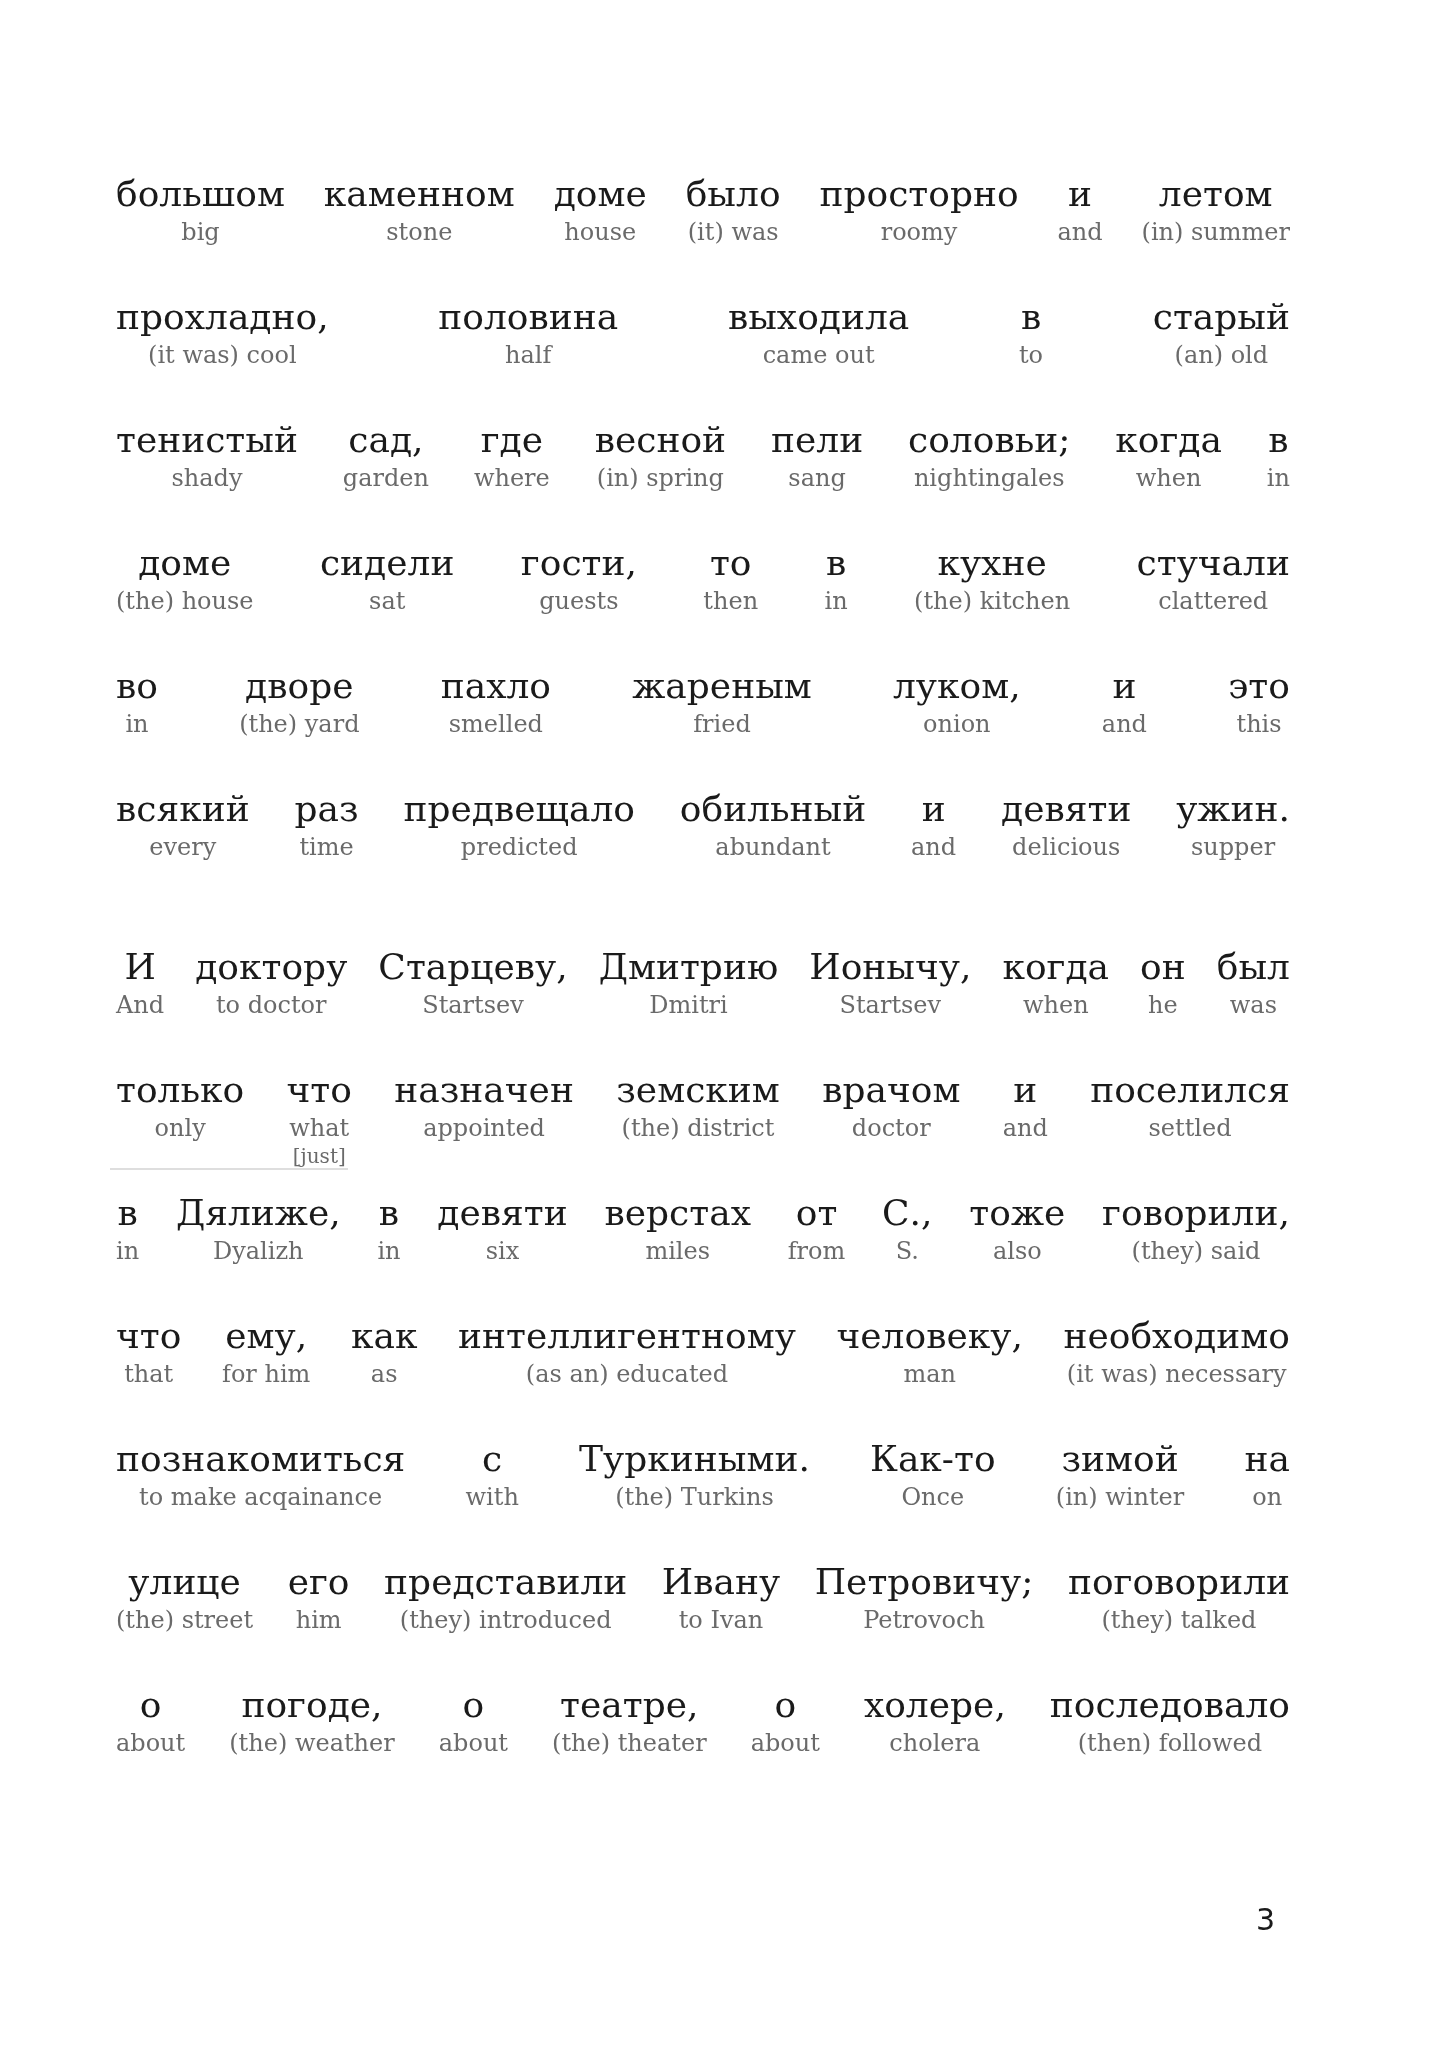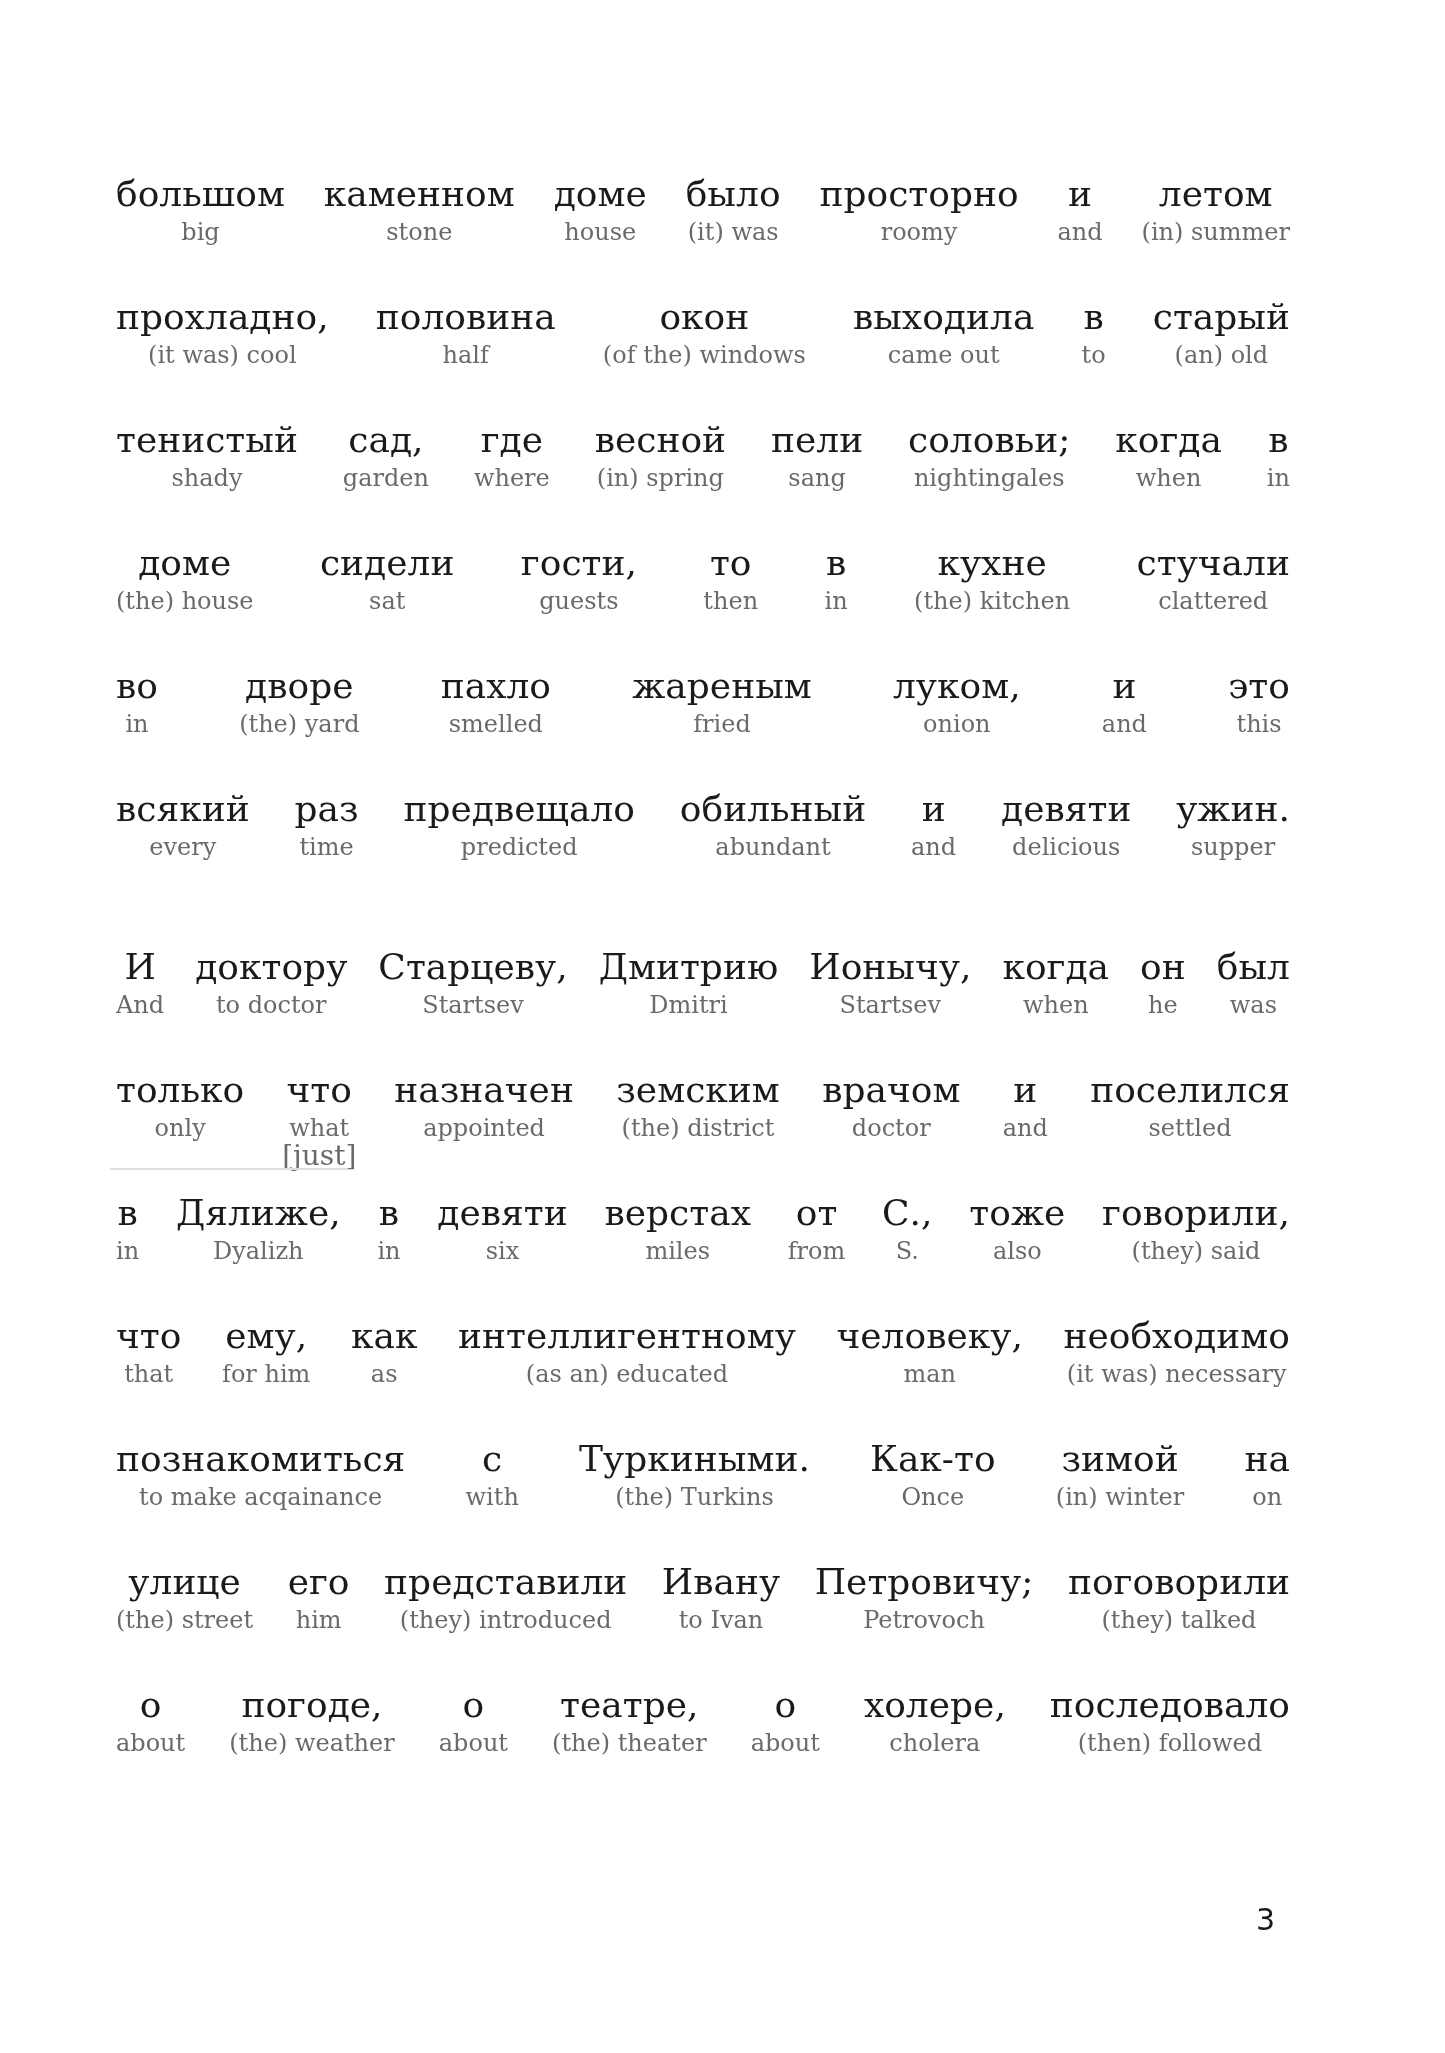--- a/index.html
+++ b/index.html
@@ -40,21 +40,21 @@
     font-size:24px;
     line-height:30px;
     margin-top:2px;
     color:var(--gl-color,#6a6a6a);
   }
   .gl2{
     position:absolute;
     top:100%;
     left:50%;
     transform:translateX(-50%);
-    font-size:28px;
+    font-size:20px;
     line-height:26px;
     color:var(--gl-color,#6a6a6a);
     text-align:center;
   }
   .rule{
     position:absolute;
     left:-6px;
     top:100px;
     width:238px;
     height:2px;
@@ -116,24 +116,20 @@
         <div class="row">
           <div class="pair">
             <div class="ru">прохладно,</div>
             <div class="gl">(it was) cool</div>
           </div>
           <div class="pair">
             <div class="ru">половина</div>
             <div class="gl">half</div>
           </div>
           <div class="pair">
-            <div class="ru">окон</div>
-            <div class="gl">(of the) windows</div>
-          </div>
-          <div class="pair">
             <div class="ru">выходила</div>
             <div class="gl">came out</div>
           </div>
           <div class="pair">
             <div class="ru">в</div>
             <div class="gl">to</div>
           </div>
           <div class="pair">
             <div class="ru">старый</div>
             <div class="gl">(an) old</div>

